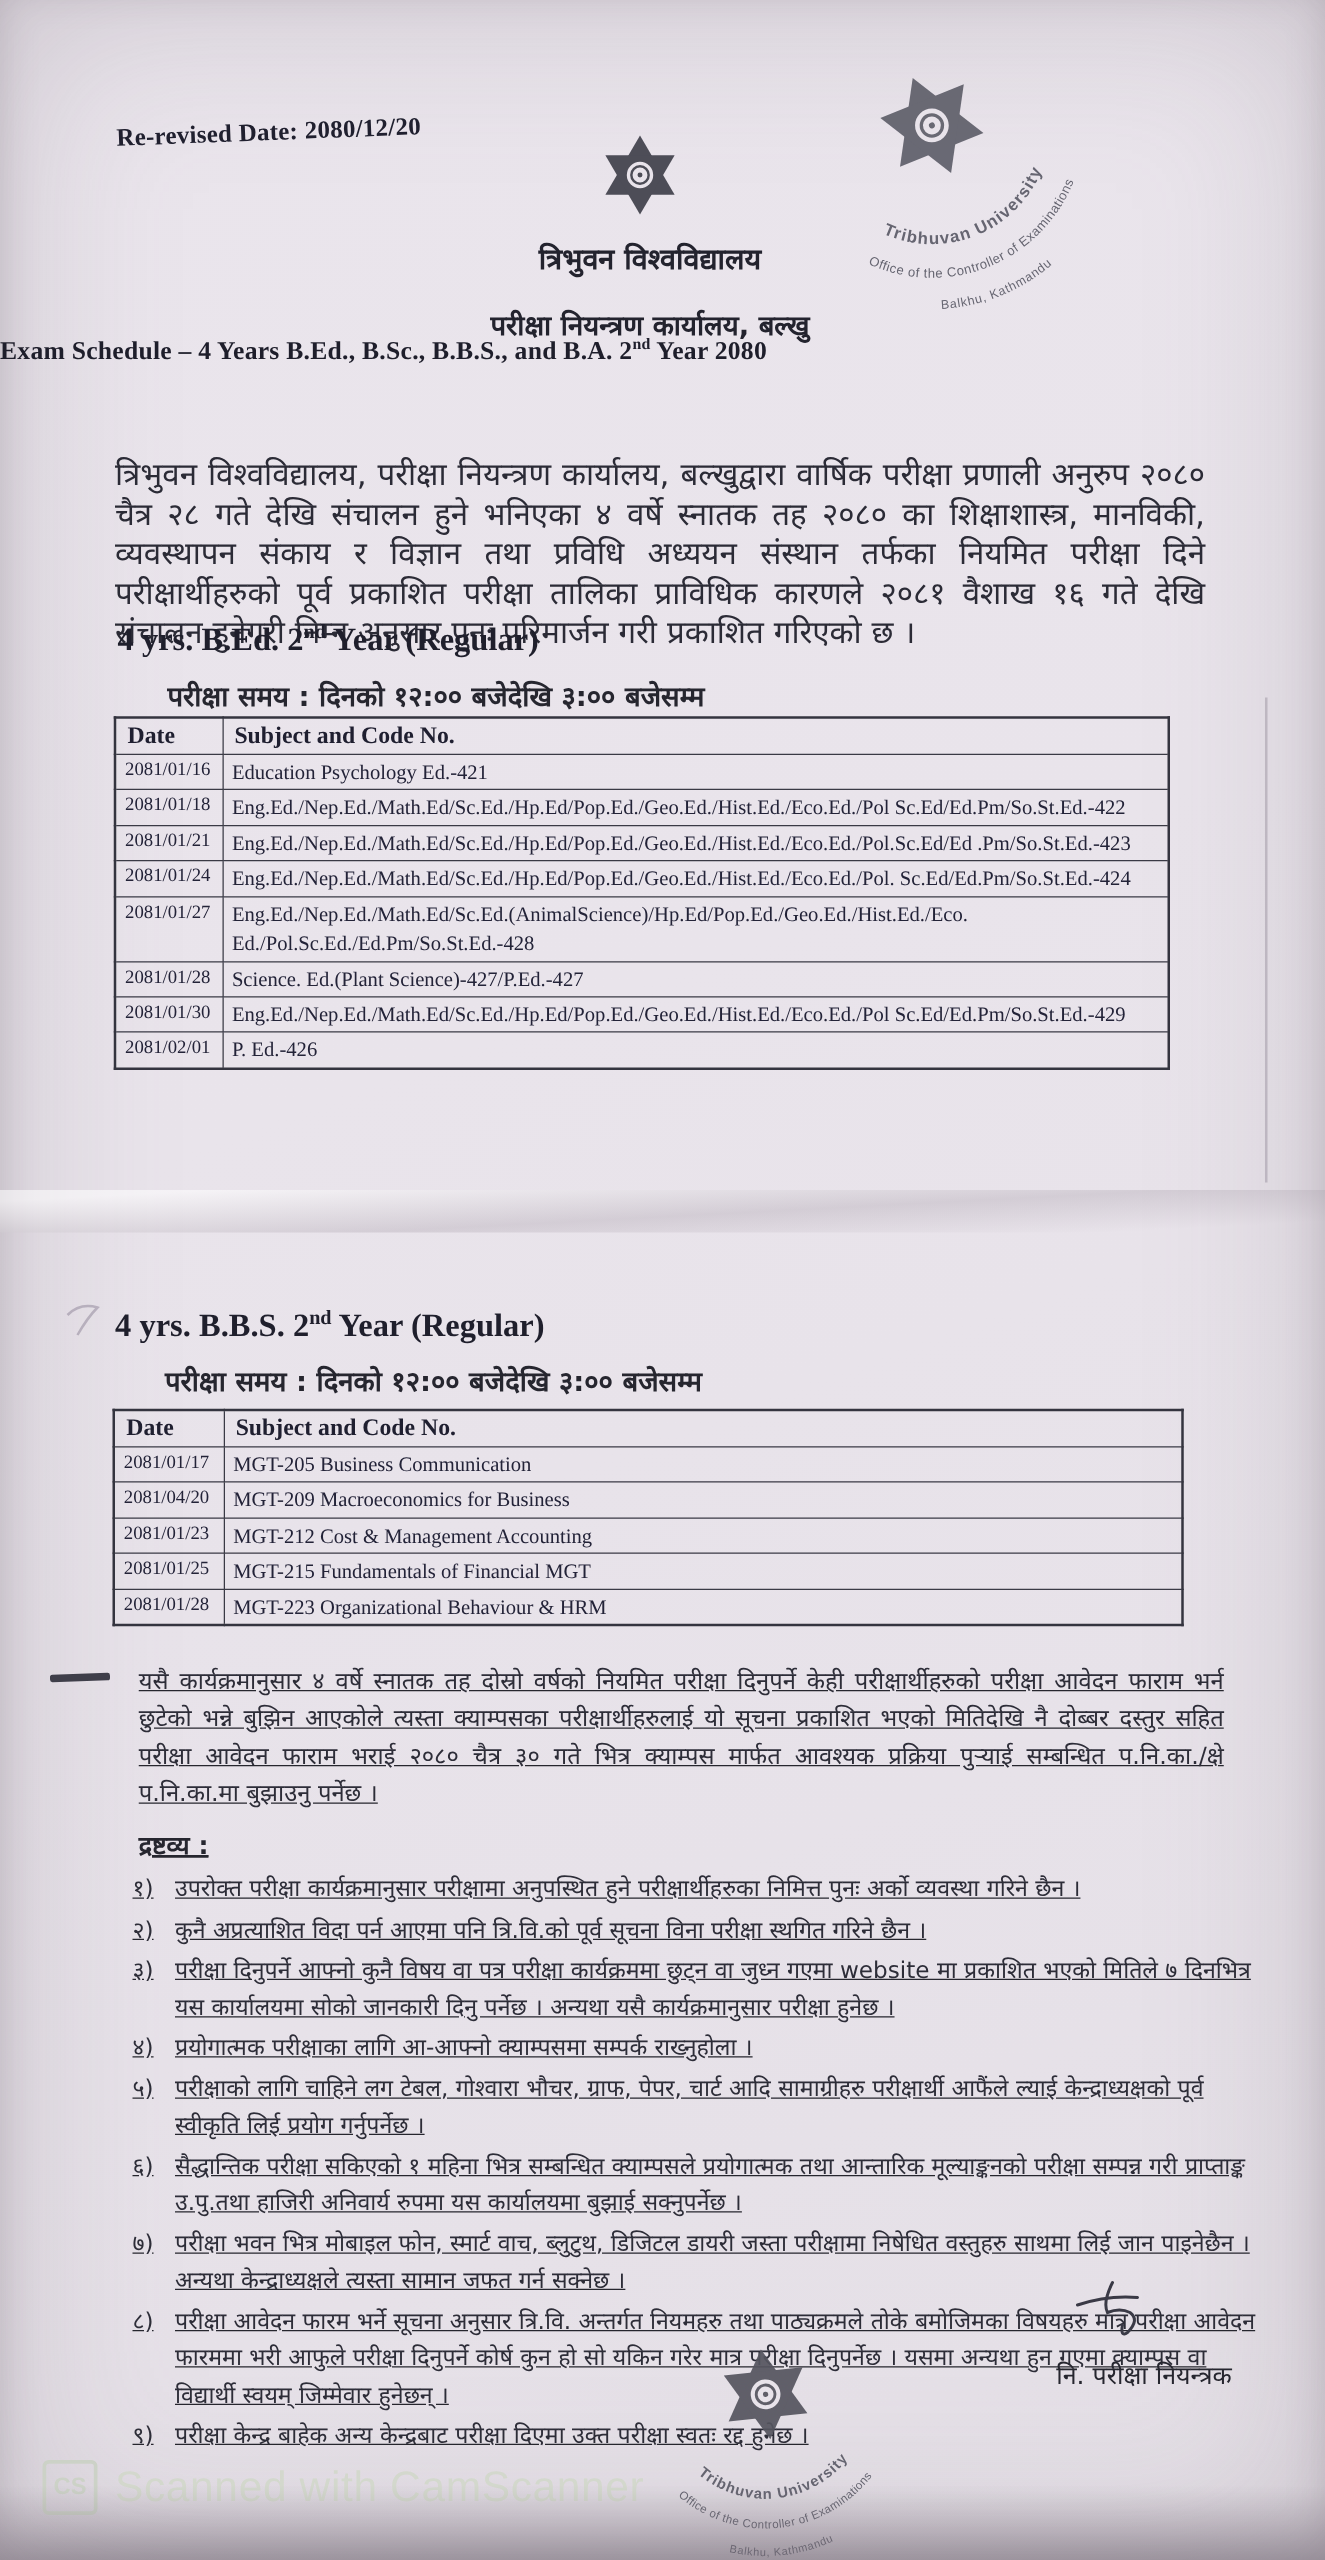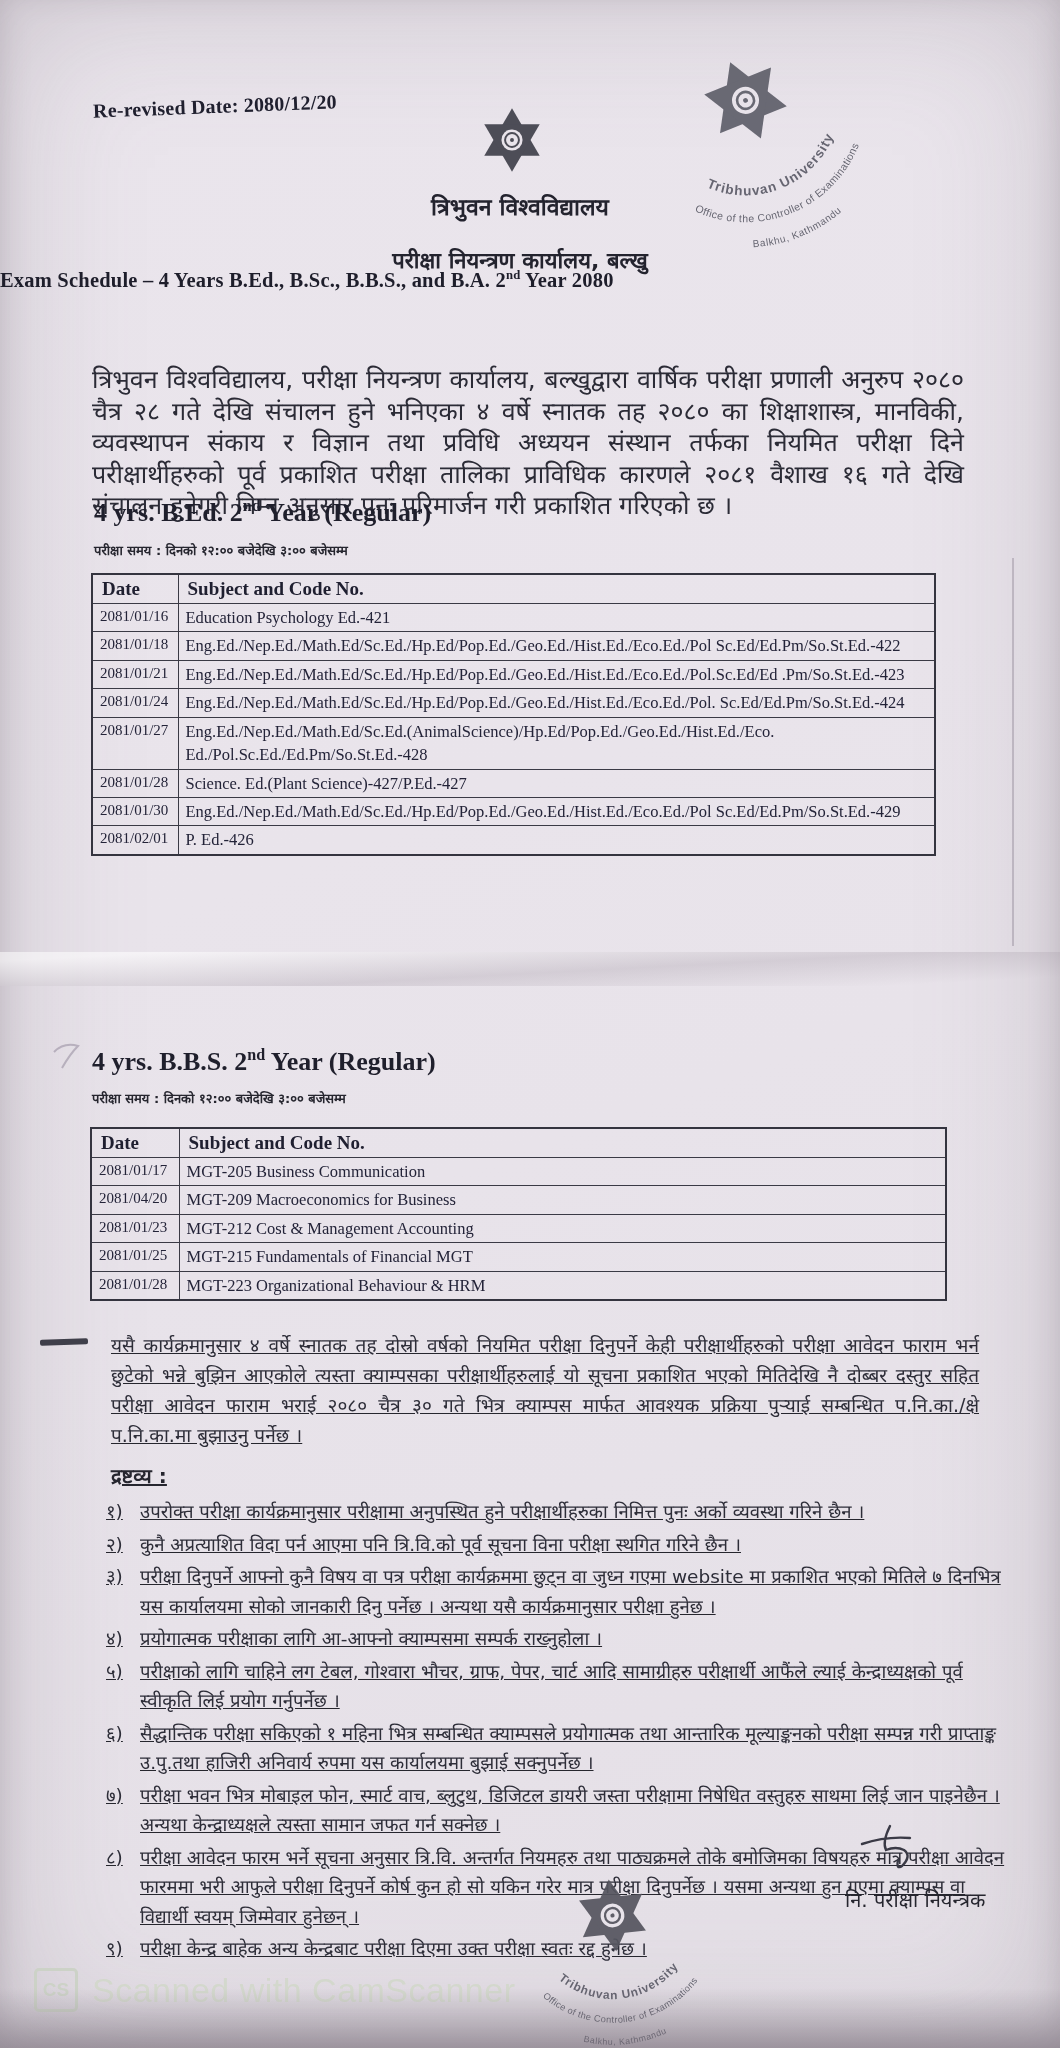--- a/index.html
+++ b/index.html
@@ -11,21 +11,21 @@
     font-family:"Liberation Serif",serif;color:#26262e;
   }
   .np{font-family:"DejaVu Sans","Liberation Sans",sans-serif;}
   .abs{position:absolute;}
   .rerevised{font-weight:bold;font-size:20px;transform:rotate(-2.2deg);color:#20202f;letter-spacing:.2px;}
   .org-line{left:180px;width:680px;text-align:center;font-weight:bold;color:#23232e;}
   .title{left:0;width:924px;font-weight:bold;font-size:20.5px;color:#1e1e2b;letter-spacing:.2px;}
   sup{font-size:.62em;}
   .intro{left:92px;top:364px;width:872px;font-size:25px;line-height:31.5px;text-align:justify;color:#2b2b36;}
   .sec-head{font-weight:bold;font-size:26px;color:#1f1f2c;}
-  .time-line{font-weight:bold;font-size:13px;color:#26262f;}
+  .time-line{font-weight:bold;font-size:22px;color:#26262f;margin-left:40px;}
   table.sched{border-collapse:collapse;background:transparent;}
   table.sched th,table.sched td{border:1.7px solid #3a3a45;padding:2px 7px;vertical-align:top;color:#232338;}
   table.sched th{font-size:19px;font-weight:bold;text-align:left;padding:3px 9px;color:#1f1f30;}
   table.sched td:first-child{font-size:15px;white-space:nowrap;padding-top:4px;}
   table.sched td:last-child{font-size:16.5px;line-height:1.42;}
   table.sched{border:2.4px solid #34343f;}
   #lower-flow{left:40px;top:1330px;width:978px;text-decoration:underline;}
   .notice{margin-left:71px;width:868px;font-size:19px;line-height:30px;text-align:justify;color:#2d2d38;}
   .margin-dash{position:absolute;left:0;top:9px;width:48px;height:6px;background:#3f3f4a;transform:rotate(-2deg);border-radius:2px;}
   .notes-head{margin:12px 0 8px 71px;font-weight:bold;font-size:20px;text-decoration:underline;color:#26262f;}

